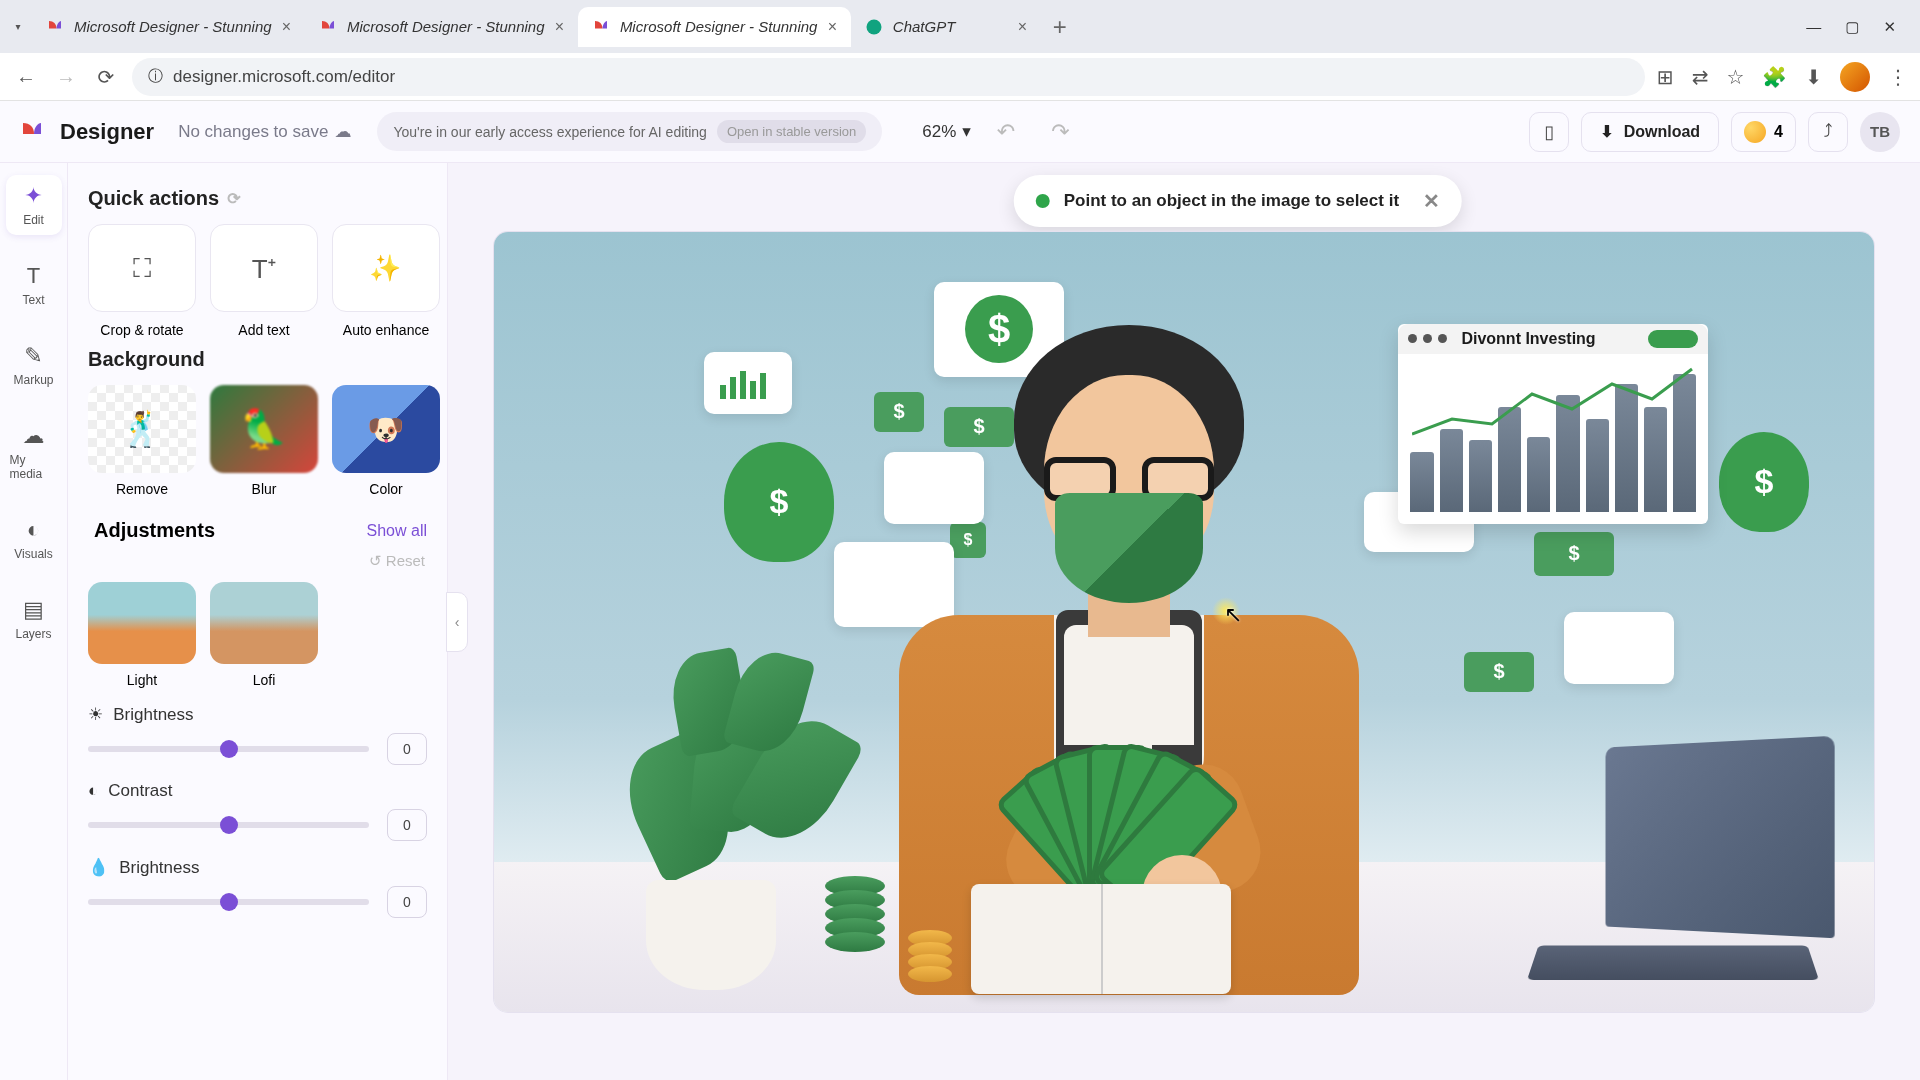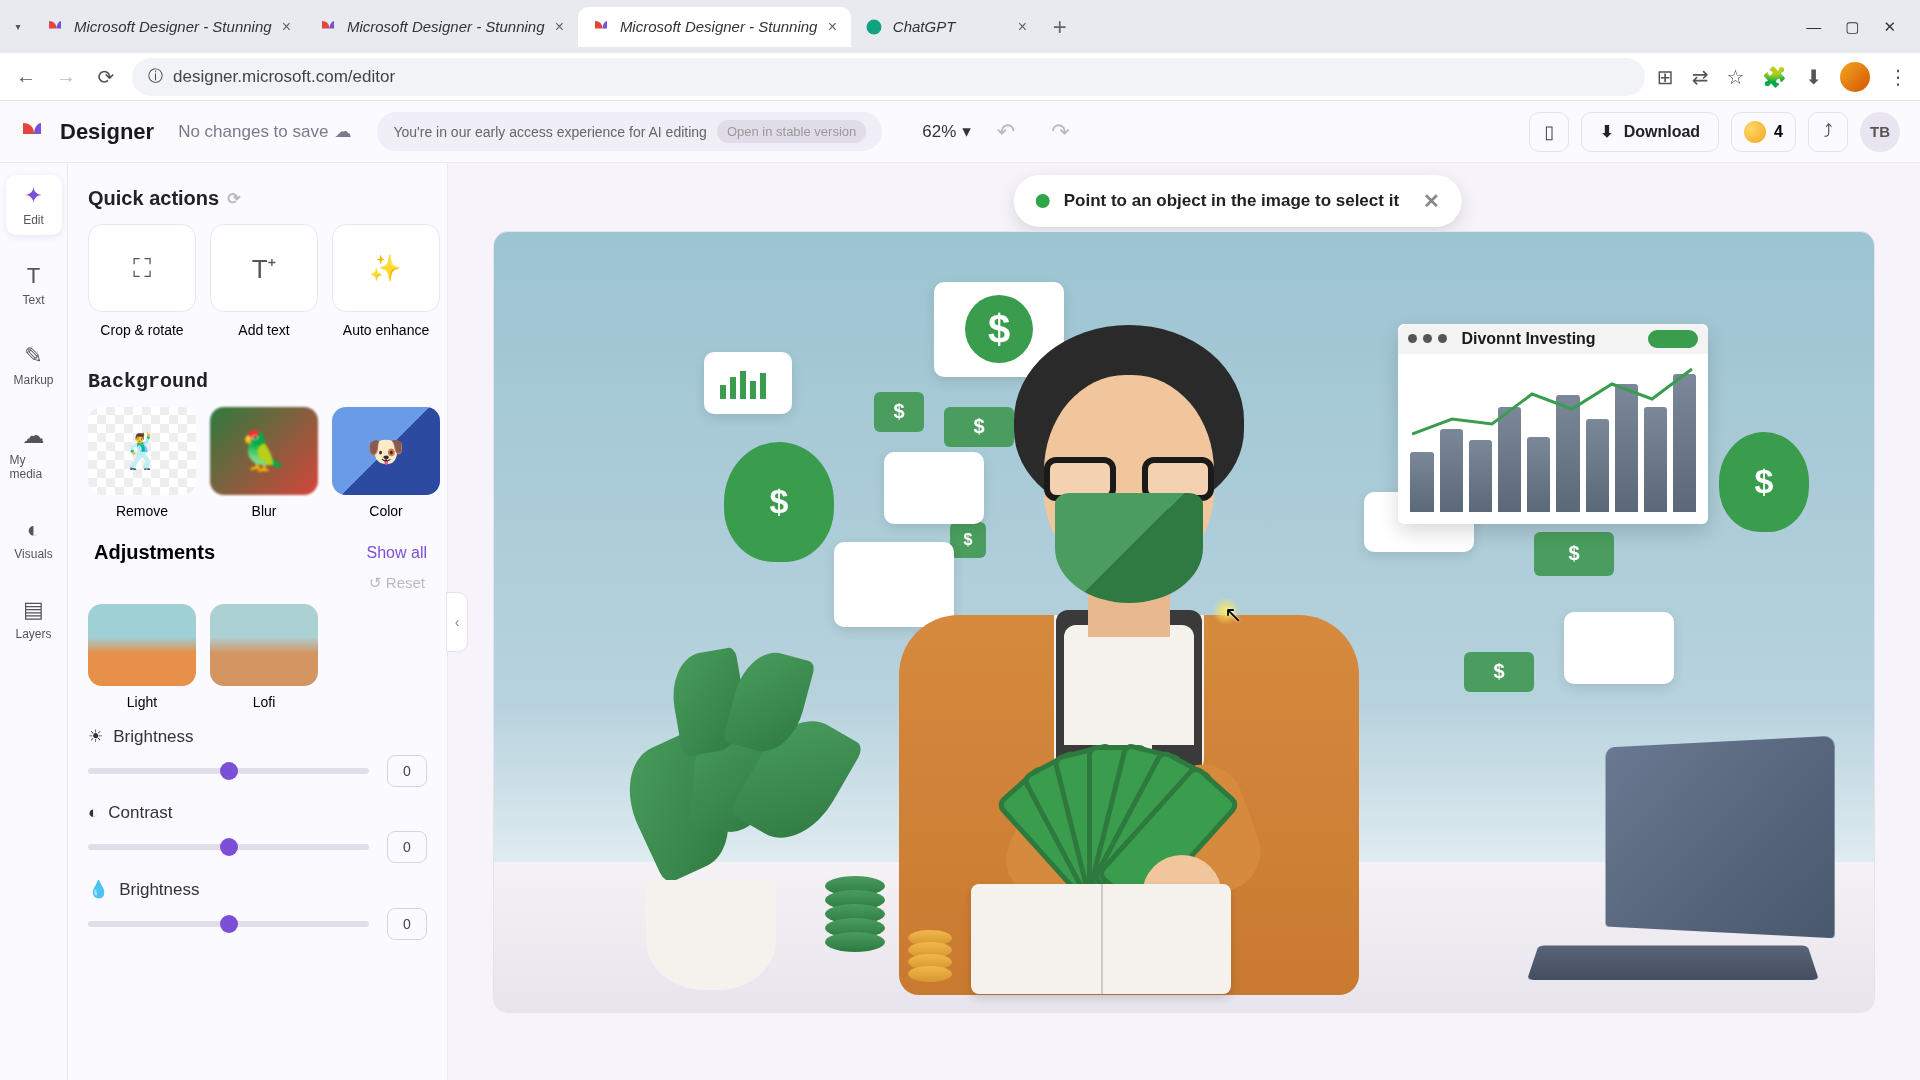--- a/index.html
+++ b/index.html
@@ -42,21 +42,21 @@
 
 .main { display: flex; height: calc(1080px - 53px - 48px - 62px); background:#f6f3fb;}
 .left-rail { width: 68px; background: #fbfaff; display: flex; flex-direction: column; align-items: center; padding-top: 12px; gap: 20px; border-right:1px solid #eee8f5;}
 .rail-item { display:flex; flex-direction:column; align-items:center; gap:4px; font-size:12px; color:#555; padding:8px 4px; border-radius:10px; width:56px;}
 .rail-item.active { background:#fff; box-shadow:0 2px 6px rgba(107,70,193,.12); }
 .rail-icon { font-size: 22px; color:#555;}
 .rail-item.active .rail-icon { color:#7b4fd6;}
 
 .side-panel { width: 380px; background:#fbfaff; padding: 16px 20px; overflow-y:auto; border-right:1px solid #eee8f5;}
 .section-title { font-size: 20px; font-weight:700; color:#222; margin: 8px 0 14px; display:flex; align-items:center; gap:8px;}
-.section-title.mt { margin-top: 32px; font-family: Liberation Mono, monospace;}
+.section-title.mt { margin-top: 10px;}
 .tile-row { display: flex; gap: 14px; }
 .action-tile { width: 108px; display:flex; flex-direction:column; align-items:center; gap:10px;}
 .tile-inner { width:108px; height:88px; border-radius:14px; border:1px solid #e9e6f1; background:#fff; display:flex; align-items:center; justify-content:center; font-size:26px; color:#555;}
 .tile-label { font-size:14px; color:#000000;}
 .bg-tile { width:108px; display:flex; flex-direction:column; align-items:center; gap:8px;}
 .bg-thumb { width:108px; height:88px; border-radius:14px; background:#ccc; display:flex; align-items:center; justify-content:center; font-size:38px; overflow:hidden;}
 .bg-thumb.remove-bg { background: repeating-conic-gradient(#eee 0% 25%, #fff 0% 50%) 50% / 18px 18px;}
 .bg-thumb.color-bg { background: linear-gradient(135deg,#6a9be6 50%,#2b4aa0 50%);}
 .adj-header { display:flex; justify-content:space-between; align-items:center; margin-top:22px;margin-left:6px;}
 .adj-header .title { font-size:20px; font-weight:700;}

